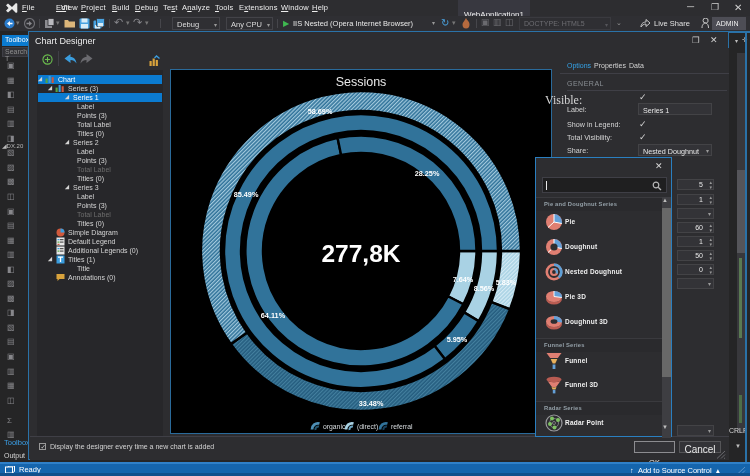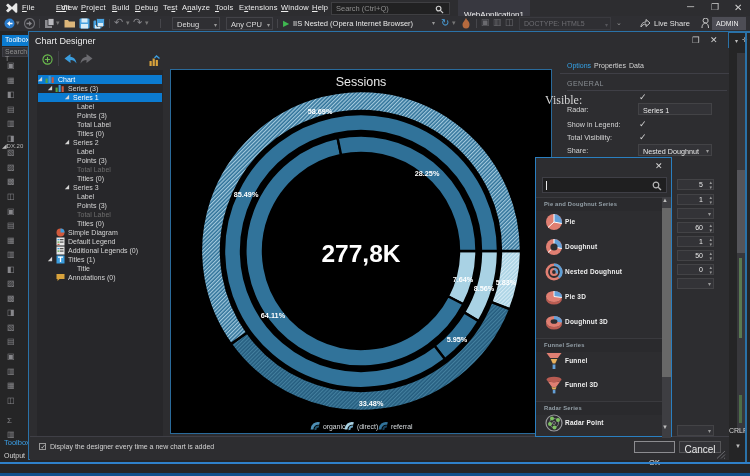--- a/index.html
+++ b/index.html
@@ -19,27 +19,20 @@
  <span class="abs txt" style="left:61px;top:3px"><u>V</u>iew</span>
  <span class="abs txt" style="left:81px;top:3px"><u>P</u>roject</span>
  <span class="abs txt" style="left:112px;top:3px"><u>B</u>uild</span>
  <span class="abs txt" style="left:135px;top:3px"><u>D</u>ebug</span>
  <span class="abs txt" style="left:163px;top:3px">Te<u>s</u>t</span>
  <span class="abs txt" style="left:182px;top:3px">A<u>n</u>alyze</span>
  <span class="abs txt" style="left:215px;top:3px"><u>T</u>ools</span>
  <span class="abs txt" style="left:239px;top:3px">E<u>x</u>tensions</span>
  <span class="abs txt" style="left:281px;top:3px"><u>W</u>indow</span>
  <span class="abs txt" style="left:312px;top:3px"><u>H</u>elp</span>
- <div class="abs" style="left:331px;top:1.5px;width:119px;height:13px;background:#212122;border:1px solid #3f3f42;">
-   <span class="abs" style="left:4px;top:1px;font-size:7.5px;color:#8e8e8e;">Search (Ctrl+Q)</span>
-   <svg class="abs" style="right:5px;top:2px" width="9" height="9" viewBox="0 0 10 10">
-          <circle cx="4" cy="4" r="2.6" fill="none" stroke="#cfcfcf" stroke-width="1.3"></circle>
-          <line x1="6" y1="6" x2="9" y2="9" stroke="#cfcfcf" stroke-width="1.4"></line>
-        </svg>
- </div>
  <div class="abs" style="left:458px;top:0;height:16px;padding:3px 6px;background:#383840;">
    <span style="font-size:8px;color:#f0f0f0;font-weight:normal;">WebApplication1</span>
  </div>
  <span class="abs" style="left:687px;top:1px;color:#d0d0d0;font-size:10px;">─</span>
  <span class="abs" style="left:711px;top:2px;color:#d0d0d0;font-size:9px;">❐</span>
  <span class="abs" style="left:734px;top:2px;color:#d0d0d0;font-size:10px;">✕</span>
 </div>
 
 <div class="abs" id="toolbar" style="left:0;top:16px;width:750px;height:15px;background:#2f2f33;">
  <svg class="abs" style="left:4px;top:2px" width="11" height="11" viewBox="0 0 11 11">
@@ -325,21 +318,21 @@
  </div>
  <div class="abs" style="left:524px;top:16px;width:176px;height:388px;background:#2d2d30;"></div>
  <span class="abs" style="left:538px;top:30px;font-size:7px;color:#35a3e8;">Options</span>
  <span class="abs" style="left:565px;top:30px;font-size:7px;color:#d4d4d4;">Properties</span>
  <span class="abs" style="left:600px;top:30px;font-size:7px;color:#d4d4d4;">Data</span>
  <div class="abs" style="left:531px;top:41px;width:169px;height:1px;background:#3f3f46;"></div>
  <span class="abs" style="left:538px;top:48px;font-size:7px;color:#8a8f94;letter-spacing:0.5px;">GENERAL</span>
  <div class="abs" style="left:538px;top:58px;width:160px;height:1px;background:#3f3f46;"></div>
  <span class="abs" style="left:516px;top:61px;font-size:12px;color:#d4d4d4;font-family:Liberation Serif, serif;">Visible:</span>
  <span class="abs" style="left:610px;top:60px;font-size:9px;color:#d4d4d4;">✓</span>
- <span class="abs" style="left:538px;top:73px;font-size:7.2px;color:#d4d4d4;">Radar:</span>
+ <span class="abs" style="left:538px;top:73px;font-size:7.2px;color:#d4d4d4;">Label:</span>
  <div class="abs" style="left:609px;top:71px;width:74px;height:12px;background:#333337;border:1px solid #434346;">
         <span class="abs" style="left:4px;top:1.5px;font-size:7.2px;color:#e8e8e8;">Series 1</span>
       </div>
  <span class="abs" style="left:538px;top:88px;font-size:7.2px;color:#d4d4d4;">Show in Legend:</span>
  <span class="abs" style="left:610px;top:87px;font-size:9px;color:#d4d4d4;">✓</span>
  <span class="abs" style="left:538px;top:101px;font-size:7.2px;color:#d4d4d4;">Total Visibility:</span>
  <span class="abs" style="left:610px;top:100px;font-size:9px;color:#d4d4d4;">✓</span>
  <span class="abs" style="left:538px;top:114px;font-size:7.2px;color:#d4d4d4;">Share:</span>
  <div class="abs" style="left:609px;top:112px;width:74px;height:12px;background:#333337;border:1px solid #434346;">
         <span class="abs" style="left:4px;top:1.5px;font-size:7.2px;color:#e8e8e8;">Nested Doughnut</span>
@@ -475,15 +468,26 @@
           <circle cx="9.5" cy="13.5" r="2" fill="#7ec162"></circle>
         </svg></div>
  <span class="abs" style="left:29px;top:261px;font-size:6.5px;font-weight:bold;color:#f0f0f0;letter-spacing:0.2px;">Radar Point</span>
  <div class="abs" style="left:126px;top:39px;width:9px;height:241px;background:#3e3e42;"></div>
  <span class="abs" style="left:126px;top:39px;font-size:6px;color:#bdbdbd;">▲</span>
  <div class="abs" style="left:126px;top:50px;width:9px;height:169px;background:#686868;"></div>
  <span class="abs" style="left:126px;top:266px;font-size:6px;color:#bdbdbd;">▼</span>
  </div>
 
 <div class="abs" style="left:0;top:462px;width:750px;height:2px;background:#2f80c8;"></div>
+<div class="abs" id="statusbar" style="left:0;top:464px;width:750px;height:12px;background:#1565ad;">
+ <svg class="abs" style="left:5px;top:2px" width="10" height="8" viewBox="0 0 10 8">
+        <rect x="0.5" y="1" width="7" height="6" fill="none" stroke="#fff" stroke-width="1"></rect>
+        <path d="M2.5 1 L4 0 H9.5 V5.5 L8 6.5" fill="none" stroke="#fff" stroke-width="1"></path>
+      </svg>
+ <span class="abs" style="left:19px;top:1px;font-size:7.5px;color:#fff;">Ready</span>
+ <span class="abs" style="left:630px;top:1.5px;font-size:7.5px;color:#fff;">↑&nbsp;&nbsp;Add to Source Control&nbsp;&nbsp;▴</span>
+ <svg class="abs" style="left:736px;top:2px" width="10" height="9" viewBox="0 0 10 9">
+        <path d="M9 1 L1 8.5 M9 4.5 L5 8.5" stroke="#5b93c8" stroke-width="1" fill="none"></path>
+      </svg>
+</div>
 <div class="abs" style="left:0;top:473px;width:750px;height:3px;background:#11508c;"></div>
 
 </div>
 
 </body></html>

